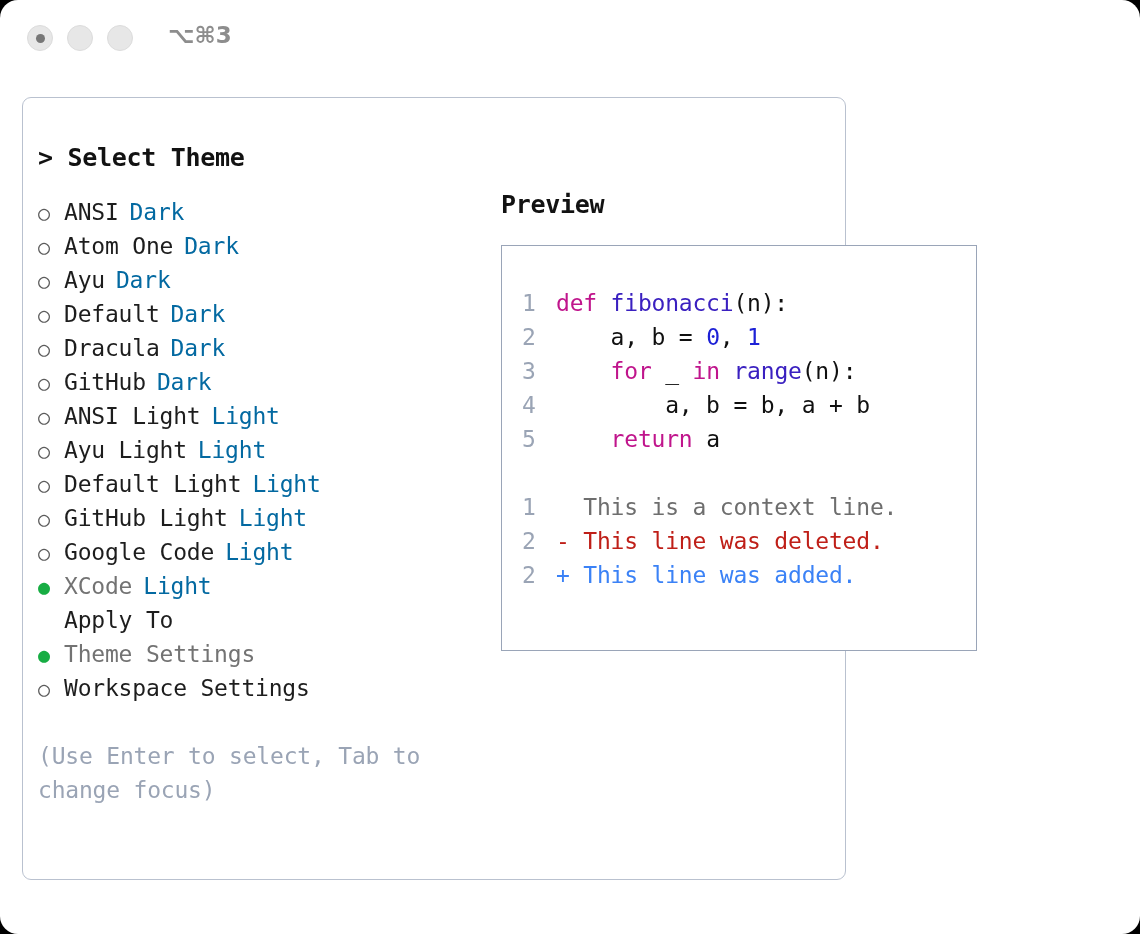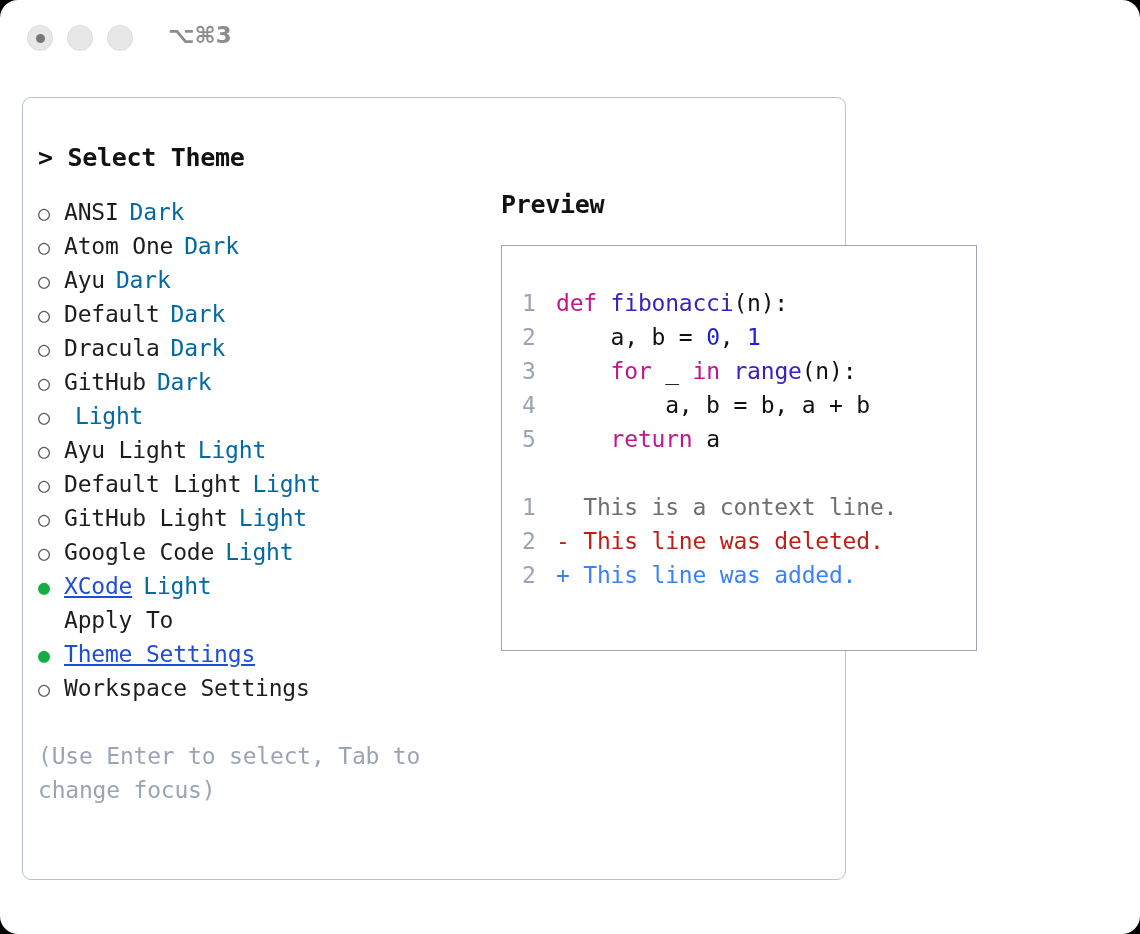--- a/index.html
+++ b/index.html
@@ -110,22 +110,21 @@
   }
   .bullet.selected {
     color: #17ad43;
     font-size: 20px;
   }
   .theme-name {
     color: #1d1d1d;
     letter-spacing: -0.2px;
   }
   .theme-row.selected .theme-name {
-    color: #1d4ed8;
-    text-decoration: underline;
+    color: #737373;
   }
   .theme-variant {
     color: #0369a1;
     letter-spacing: -0.2px;
     margin-left: 11px;
     margin-top: 20px;
   }
 
   
   #apply-block {
@@ -218,21 +217,21 @@
 
     <div id="theme-column">
       <div class="section-header">&gt; Select Theme</div>
       <div id="theme-list">
           <div class="theme-row"><span class="bullet">○</span><span class="theme-name">ANSI</span><span class="theme-variant">Dark</span></div>
           <div class="theme-row"><span class="bullet">○</span><span class="theme-name">Atom One</span><span class="theme-variant">Dark</span></div>
           <div class="theme-row"><span class="bullet">○</span><span class="theme-name">Ayu</span><span class="theme-variant">Dark</span></div>
           <div class="theme-row"><span class="bullet">○</span><span class="theme-name">Default</span><span class="theme-variant">Dark</span></div>
           <div class="theme-row"><span class="bullet">○</span><span class="theme-name">Dracula</span><span class="theme-variant">Dark</span></div>
           <div class="theme-row"><span class="bullet">○</span><span class="theme-name">GitHub</span><span class="theme-variant">Dark</span></div>
-          <div class="theme-row"><span class="bullet">○</span><span class="theme-variant">Light</span></div>
+          <div class="theme-row"><span class="bullet">○</span><span class="theme-name">ANSI Light</span><span class="theme-variant">Light</span></div>
           <div class="theme-row"><span class="bullet">○</span><span class="theme-name">Ayu Light</span><span class="theme-variant">Light</span></div>
           <div class="theme-row"><span class="bullet">○</span><span class="theme-name">Default Light</span><span class="theme-variant">Light</span></div>
           <div class="theme-row"><span class="bullet">○</span><span class="theme-name">GitHub Light</span><span class="theme-variant">Light</span></div>
           <div class="theme-row"><span class="bullet">○</span><span class="theme-name">Google Code</span><span class="theme-variant">Light</span></div>
           <div class="theme-row selected"><span class="bullet selected">●</span><span class="theme-name">XCode</span><span class="theme-variant">Light</span></div>
         </div>
 
       <div id="apply-block">
         <div class="apply-header">Apply To</div>
         <div id="apply-list">

